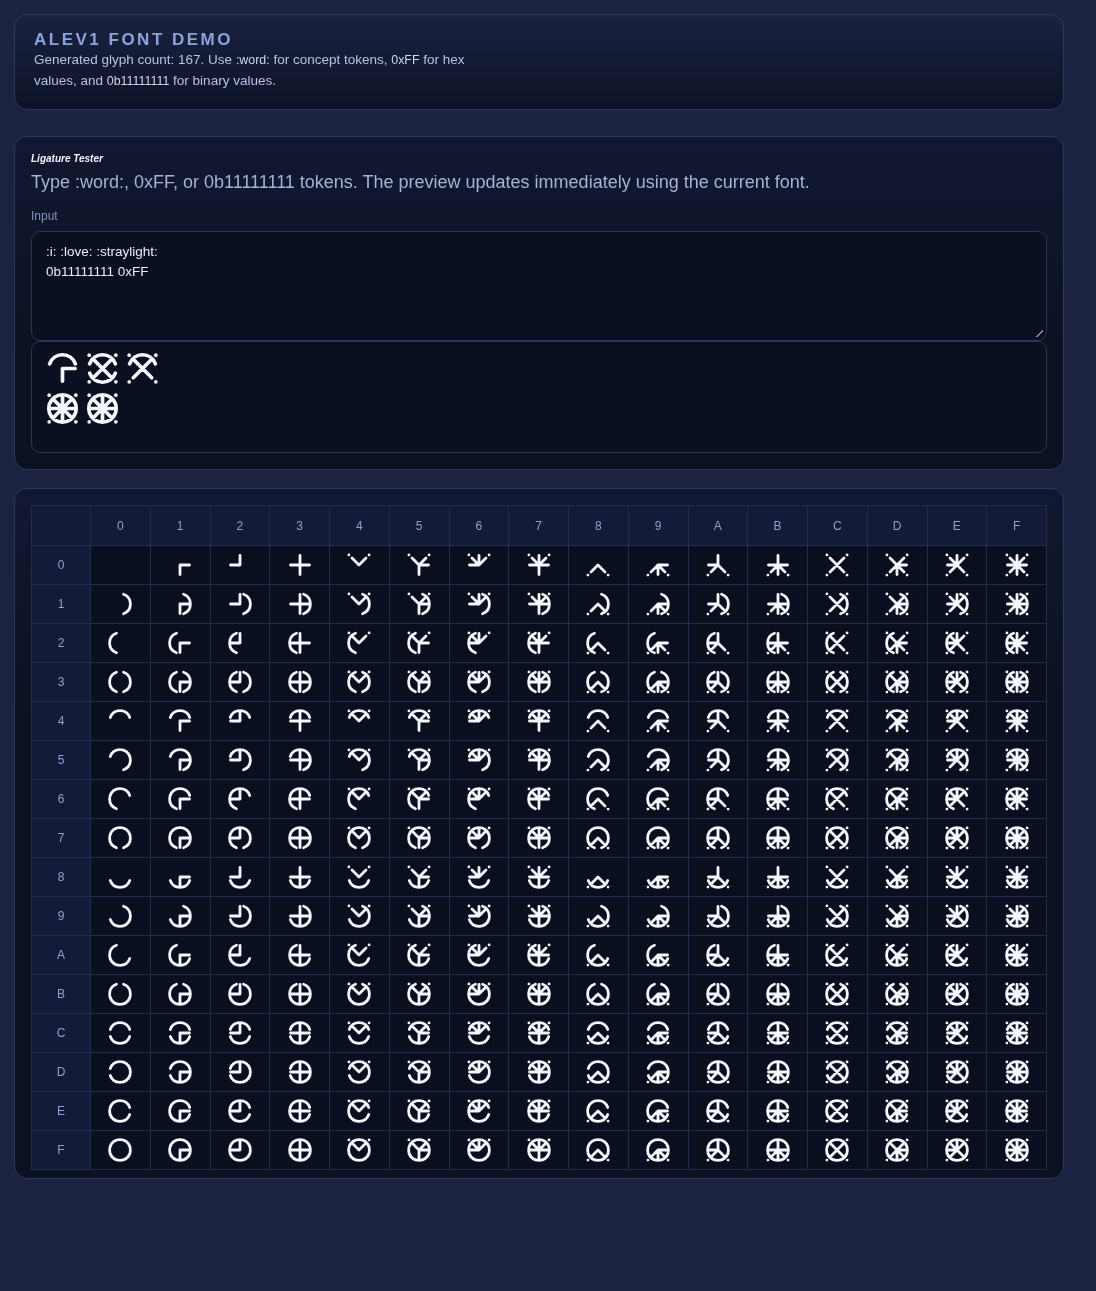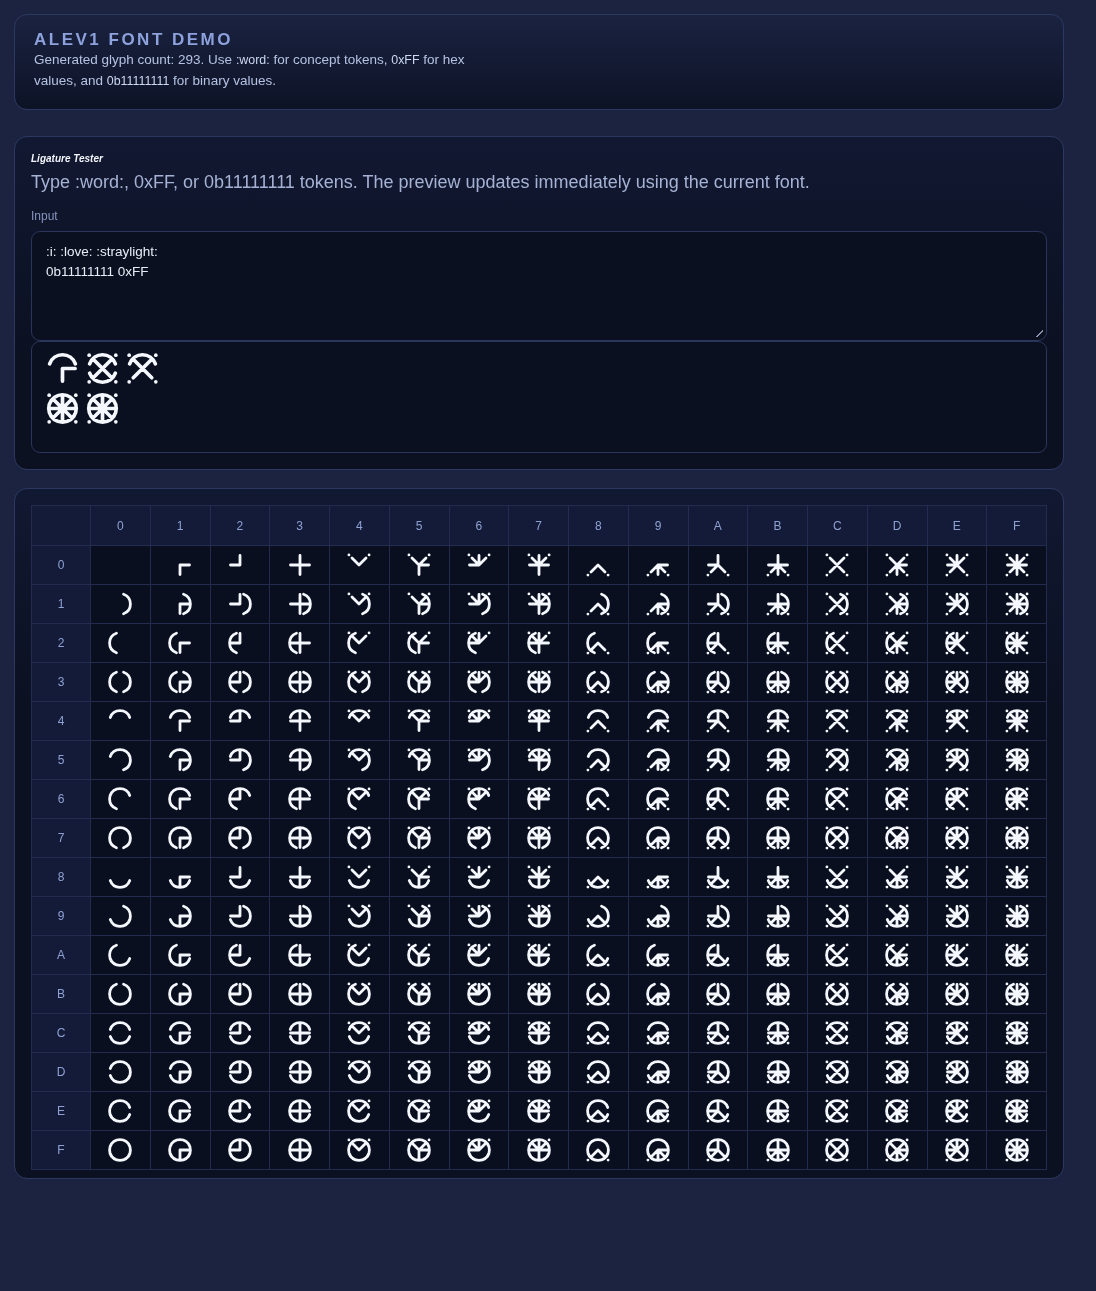--- a/index.html
+++ b/index.html
@@ -93,21 +93,21 @@
   }
   .glyph-table td svg{display:block;margin:0 auto;}
 </style>
 </head>
 <body>
 
 <div class="page">
 
   <section class="card header-card">
     <div class="eyebrow">ALEV1 FONT DEMO</div>
-    <p class="desc"><span>Generated glyph count: 293. Use </span><code>:word:</code><span> for concept tokens, </span><code>0xFF</code><span> for hex values, and </span><code>0b11111111</code><span> for binary values.</span></p>
+    <p class="desc"><span>Generated glyph count: 167. Use </span><code>:word:</code><span> for concept tokens, </span><code>0xFF</code><span> for hex values, and </span><code>0b11111111</code><span> for binary values.</span></p>
   </section>
 
   <section class="card section-card">
     <h2 class="section-title">Ligature Tester</h2>
     <p class="sdesc">Type :word:, 0xFF, or 0b11111111 tokens. The preview updates immediately using the current font.</p>
 
     <div class="field-label">Input</div>
     <div class="input-wrap">
       <textarea class="liga-input" spellcheck="false" style="">:i: :love: :straylight:
 0b11111111 0xFF</textarea>

